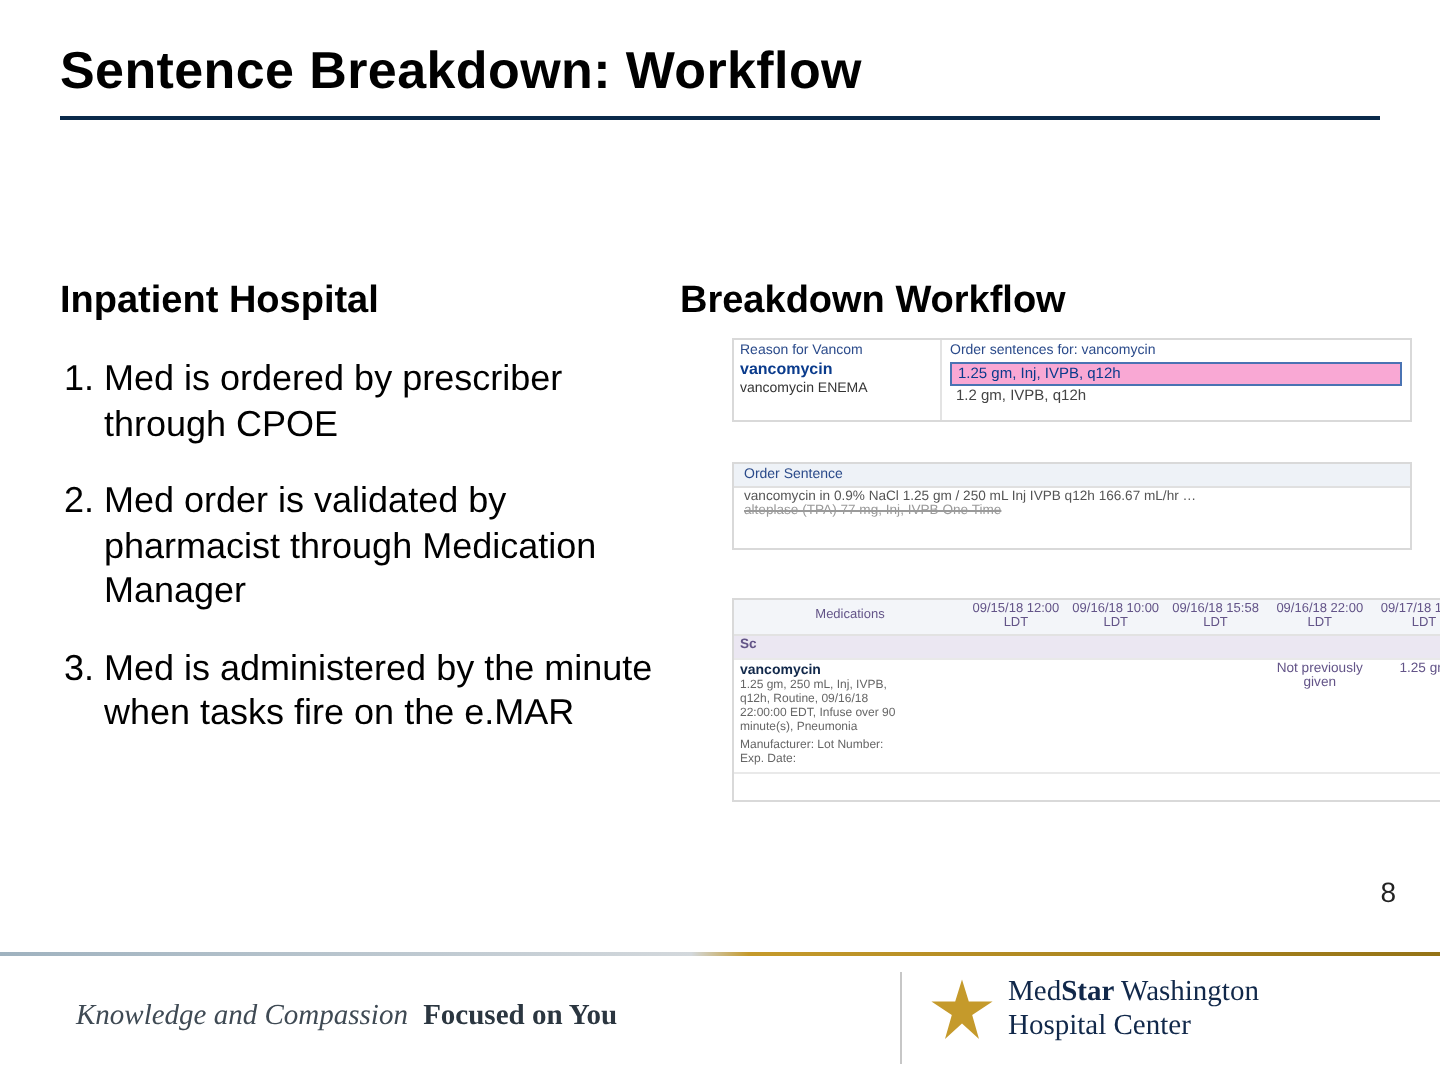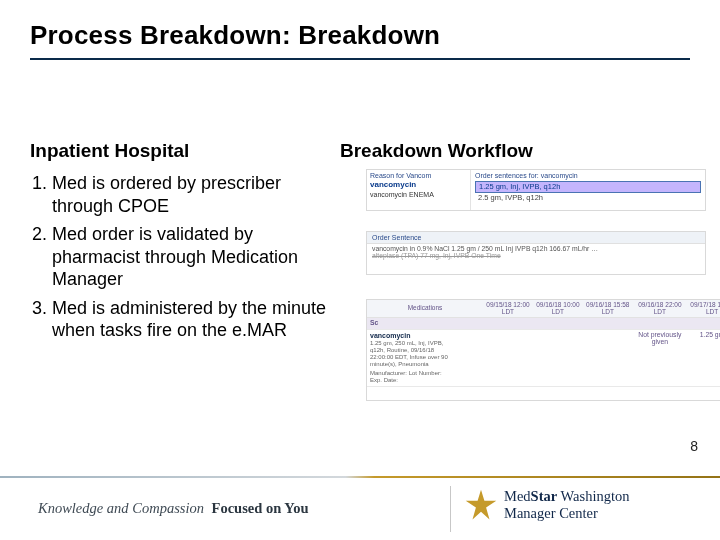--- a/index.html
+++ b/index.html
@@ -46,20 +46,21 @@
     margin-bottom: 10px;
   }
   .ol {
     margin: 0;
     padding: 0 0 0 22px;
     font-size: 18px;
     line-height: 1.25;
   }
   .ol li {
     margin-bottom: 6px;
+    margin-top: 16px;
   }
 
   .right-heading {
     position: absolute;
     left: 340px;
     top: 140px;
     font-size: 19px;
     font-weight: bold;
   }
 
@@ -81,21 +82,21 @@
     box-sizing: border-box;
     padding: 2px 3px;
   }
   .shot1 .s1-title { color: #2a4a8a; font-size: 7px; }
   .shot1 .s1-drug { color: #0a3b8c; font-weight: bold; font-size: 8px; margin-top: 2px; }
   .shot1 .s1-ene { color: #333; font-size: 7px; margin-top: 2px; }
   .shot1 .s1-right {
     margin-left: 104px; height: 100%; padding: 2px 4px;
   }
   .shot1 .s1-head { color: #2a4a8a; font-size: 7px; margin-bottom: 2px; }
-  .shot1 .s1-row-sel { background: #c4b5fd; color: #0a3b8c; padding: 1px 3px; margin-bottom: 1px; border: 1px solid #4a73b3; font-size: 7.5px; }
+  .shot1 .s1-row-sel { background: #f9a8d4; color: #0a3b8c; padding: 1px 3px; margin-bottom: 1px; border: 1px solid #4a73b3; font-size: 7.5px; }
   .shot1 .s1-row { color: #444; padding: 0 3px; font-size: 7.5px; }
 
   .shot2 { left: 328px; top: 232px; width: 338px; height: 42px; }
   .shot2 .s2-head {
     background: #eef2f7; color: #2a4a8a; font-size: 7px;
     padding: 2px 5px; border-bottom: 1px solid #e0e0e0;
   }
   .shot2 .s2-lines { padding: 2px 5px; font-size: 6.8px; color: #555; }
   .shot2 .s2-lines .strike { text-decoration: line-through; color: #9a9a9a; }
 
@@ -196,21 +197,21 @@
   }
   .brand-text .ms { color: #11284a; }
   .brand-text .wash { color: #11284a; }
   .brand-text .hc { color: #11284a; }
 </style>
 </head>
 <body>
 
 <div class="slide">
 
-  <div class="title">Process Breakdown: Breakdown</div>
+  <div class="title">Sentence Breakdown: Workflow</div>
   <div class="title-underline"></div>
 
   <div class="left-col">
     <div class="left-heading">Inpatient Hospital</div>
     <ol class="ol">
       <li>Med is ordered by prescriber through CPOE</li>
       <li>Med order is validated by pharmacist through Medication Manager</li>
       <li>Med is administered by the minute when tasks fire on the e.MAR</li>
     </ol>
   </div>
@@ -219,21 +220,21 @@
 
   <div class="shot shot1">
     <div class="s1-left">
       <div class="s1-title">Reason for Vancom</div>
       <div class="s1-drug">vancomycin</div>
       <div class="s1-ene">vancomycin ENEMA</div>
     </div>
     <div class="s1-right">
       <div class="s1-head">Order sentences for: vancomycin</div>
       <div class="s1-row-sel">1.25 gm, Inj, IVPB, q12h</div>
-      <div class="s1-row">2.5 gm, IVPB, q12h</div>
+      <div class="s1-row">1.2 gm, IVPB, q12h</div>
     </div>
   </div>
 
   <div class="shot shot2">
     <div class="s2-head">Order Sentence</div>
     <div class="s2-lines">
       <div>vancomycin in 0.9% NaCl 1.25 gm / 250 mL Inj IVPB q12h 166.67 mL/hr …</div>
       <div class="strike">alteplase (TPA) 77 mg, Inj, IVPB One Time</div>
     </div>
   </div>
@@ -282,18 +283,18 @@
     </div>
     <div class="footer-vline"></div>
     <div class="footer-right">
       <div class="star">
         <svg viewBox="0 0 40 40">
           <polygon points="20,2 24,15 38,15 26,23 30,37 20,28 10,37 14,23 2,15 16,15" fill="#c59a2b"></polygon>
         </svg>
       </div>
       <div class="brand-text">
         <span class="ms">Med</span><span class="ms" style="font-weight:bold;">Star</span><span class="wash"> Washington</span><br>
-        <span class="hc">Manager Center</span>
+        <span class="hc">Hospital Center</span>
       </div>
     </div>
   </div>
 
 </div>
 
 </body></html>

